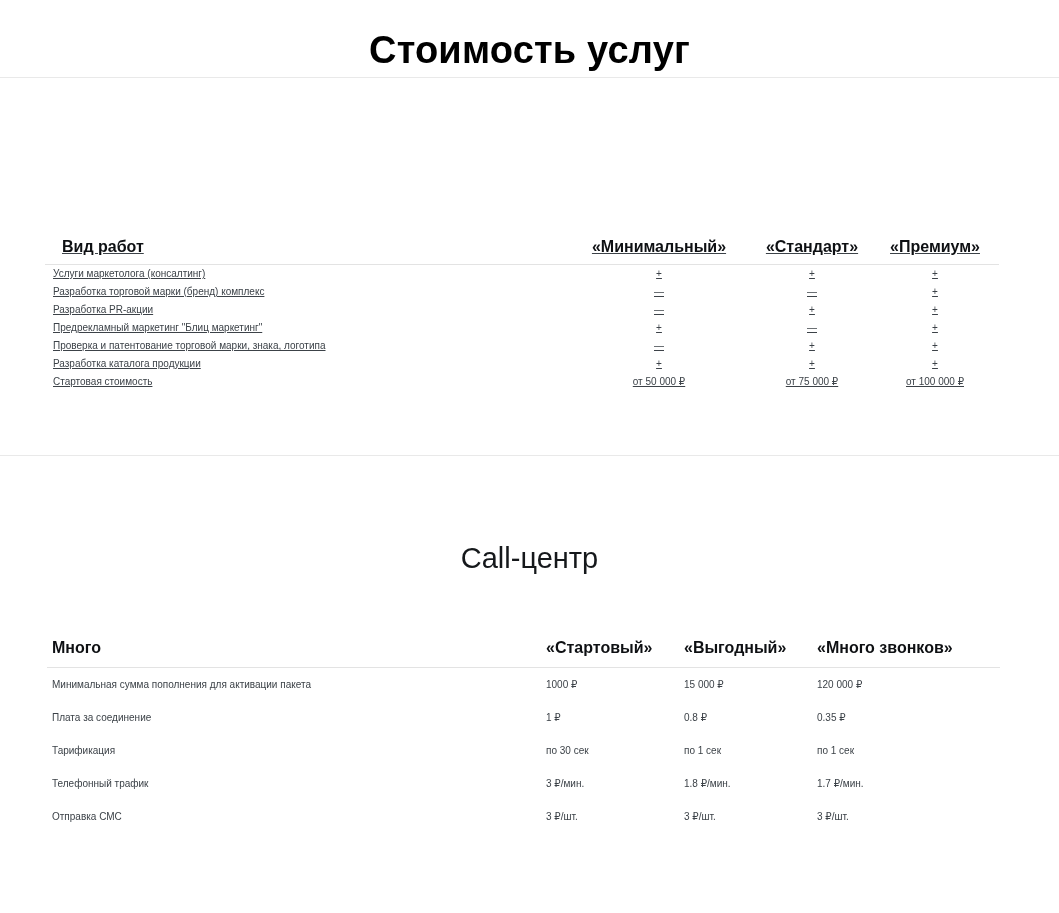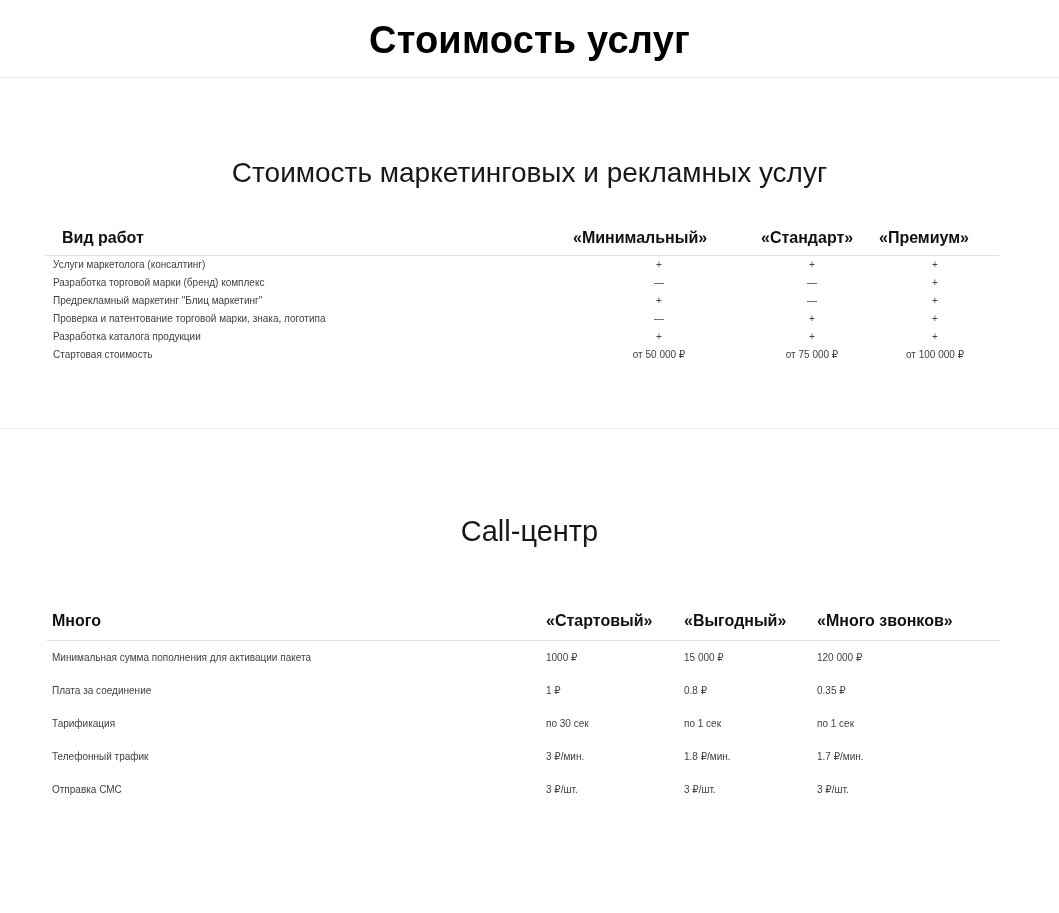--- a/index.html
+++ b/index.html
@@ -4,21 +4,21 @@
 <style>
   * { box-sizing: border-box; }
   html, body { margin: 0; padding: 0; background: #ffffff; }
   body {
     width: 1059px; height: 913px; overflow: hidden;
     font-family: "Liberation Sans", "DejaVu Sans", sans-serif;
     color: #3c4248;
   }
   .page-header {
     height: 78px;
-    padding-top: 16px;
+    padding-top: 26px;
     text-align: center;
     border-bottom: 1px solid #e9e9e9;
   }
   .page-title {
     margin: 0;
     font-size: 38px;
     line-height: 48px;
     font-weight: 700;
     color: #000000;
     letter-spacing: 0.2px;
@@ -49,24 +49,24 @@
     white-space: nowrap;
   }
   tbody td {
     font-size: 10px;
     color: #3c4248;
     white-space: nowrap;
     overflow: hidden;
   }
 
   
-  .t-marketing { width: 954px; margin: 30px 0 0 45px; }
+  .t-marketing { width: 954px; margin: 77px 0 0 45px; text-decoration: underline; }
   .t-marketing thead th { padding: 5px 8px 6px; border-bottom: 1px solid #e3e3e3; }
   .t-marketing thead th.col-label { padding-left: 17px; }
-  .t-marketing thead th.col-val { text-align: left; }
+  .t-marketing thead th.col-val { text-align: center; }
   .t-marketing tbody td { height: 18px; line-height: 18px; padding: 0 8px; }
   .t-marketing tbody td.col-val { text-align: center; }
   .t-marketing th:nth-child(1) { width: 520px; }
   .t-marketing th:nth-child(2) { width: 188px; }
   .t-marketing th:nth-child(3) { width: 118px; }
   .t-marketing th:nth-child(4) { width: 128px; }
 
   
   .t-callcenter { width: 953px; margin: 53px 0 0 47px; }
   .t-callcenter thead th { padding: 6px 5px 8px; border-bottom: 1px solid #e3e3e3; }
@@ -77,41 +77,46 @@
   .t-callcenter th:nth-child(4) { width: 188px; }
 </style>
 </head>
 <body>
 
 <header class="page-header">
   <h1 class="page-title">Стоимость услуг</h1>
 </header>
 
 <section class="section-marketing">
-  <h2 class="section-heading h-marketing">Стоимость маркетинговых и рекламных услуг</h2>
   <table class="t-marketing">
     <thead>
         <tr>
           <th class="col-label">Вид работ</th>
           <th class="col-val">«Минимальный»</th>
           <th class="col-val">«Стандарт»</th>
           <th class="col-val">«Премиум»</th>
         </tr>
       </thead>
     <tbody>
         <tr>
           <td class="col-label">Услуги маркетолога (консалтинг)</td>
           <td class="col-val">+</td>
           <td class="col-val">+</td>
           <td class="col-val">+</td>
         </tr>
         <tr>
           <td class="col-label">Разработка торговой марки (бренд) комплекс</td>
           <td class="col-val">—</td>
           <td class="col-val">—</td>
+          <td class="col-val">+</td>
+        </tr>
+        <tr>
+          <td class="col-label">Разработка PR-акции</td>
+          <td class="col-val">—</td>
+          <td class="col-val">+</td>
           <td class="col-val">+</td>
         </tr>
         <tr>
           <td class="col-label">Предрекламный маркетинг "Блиц маркетинг"</td>
           <td class="col-val">+</td>
           <td class="col-val">—</td>
           <td class="col-val">+</td>
         </tr>
         <tr>
           <td class="col-label">Проверка и патентование торговой марки, знака, логотипа</td>

